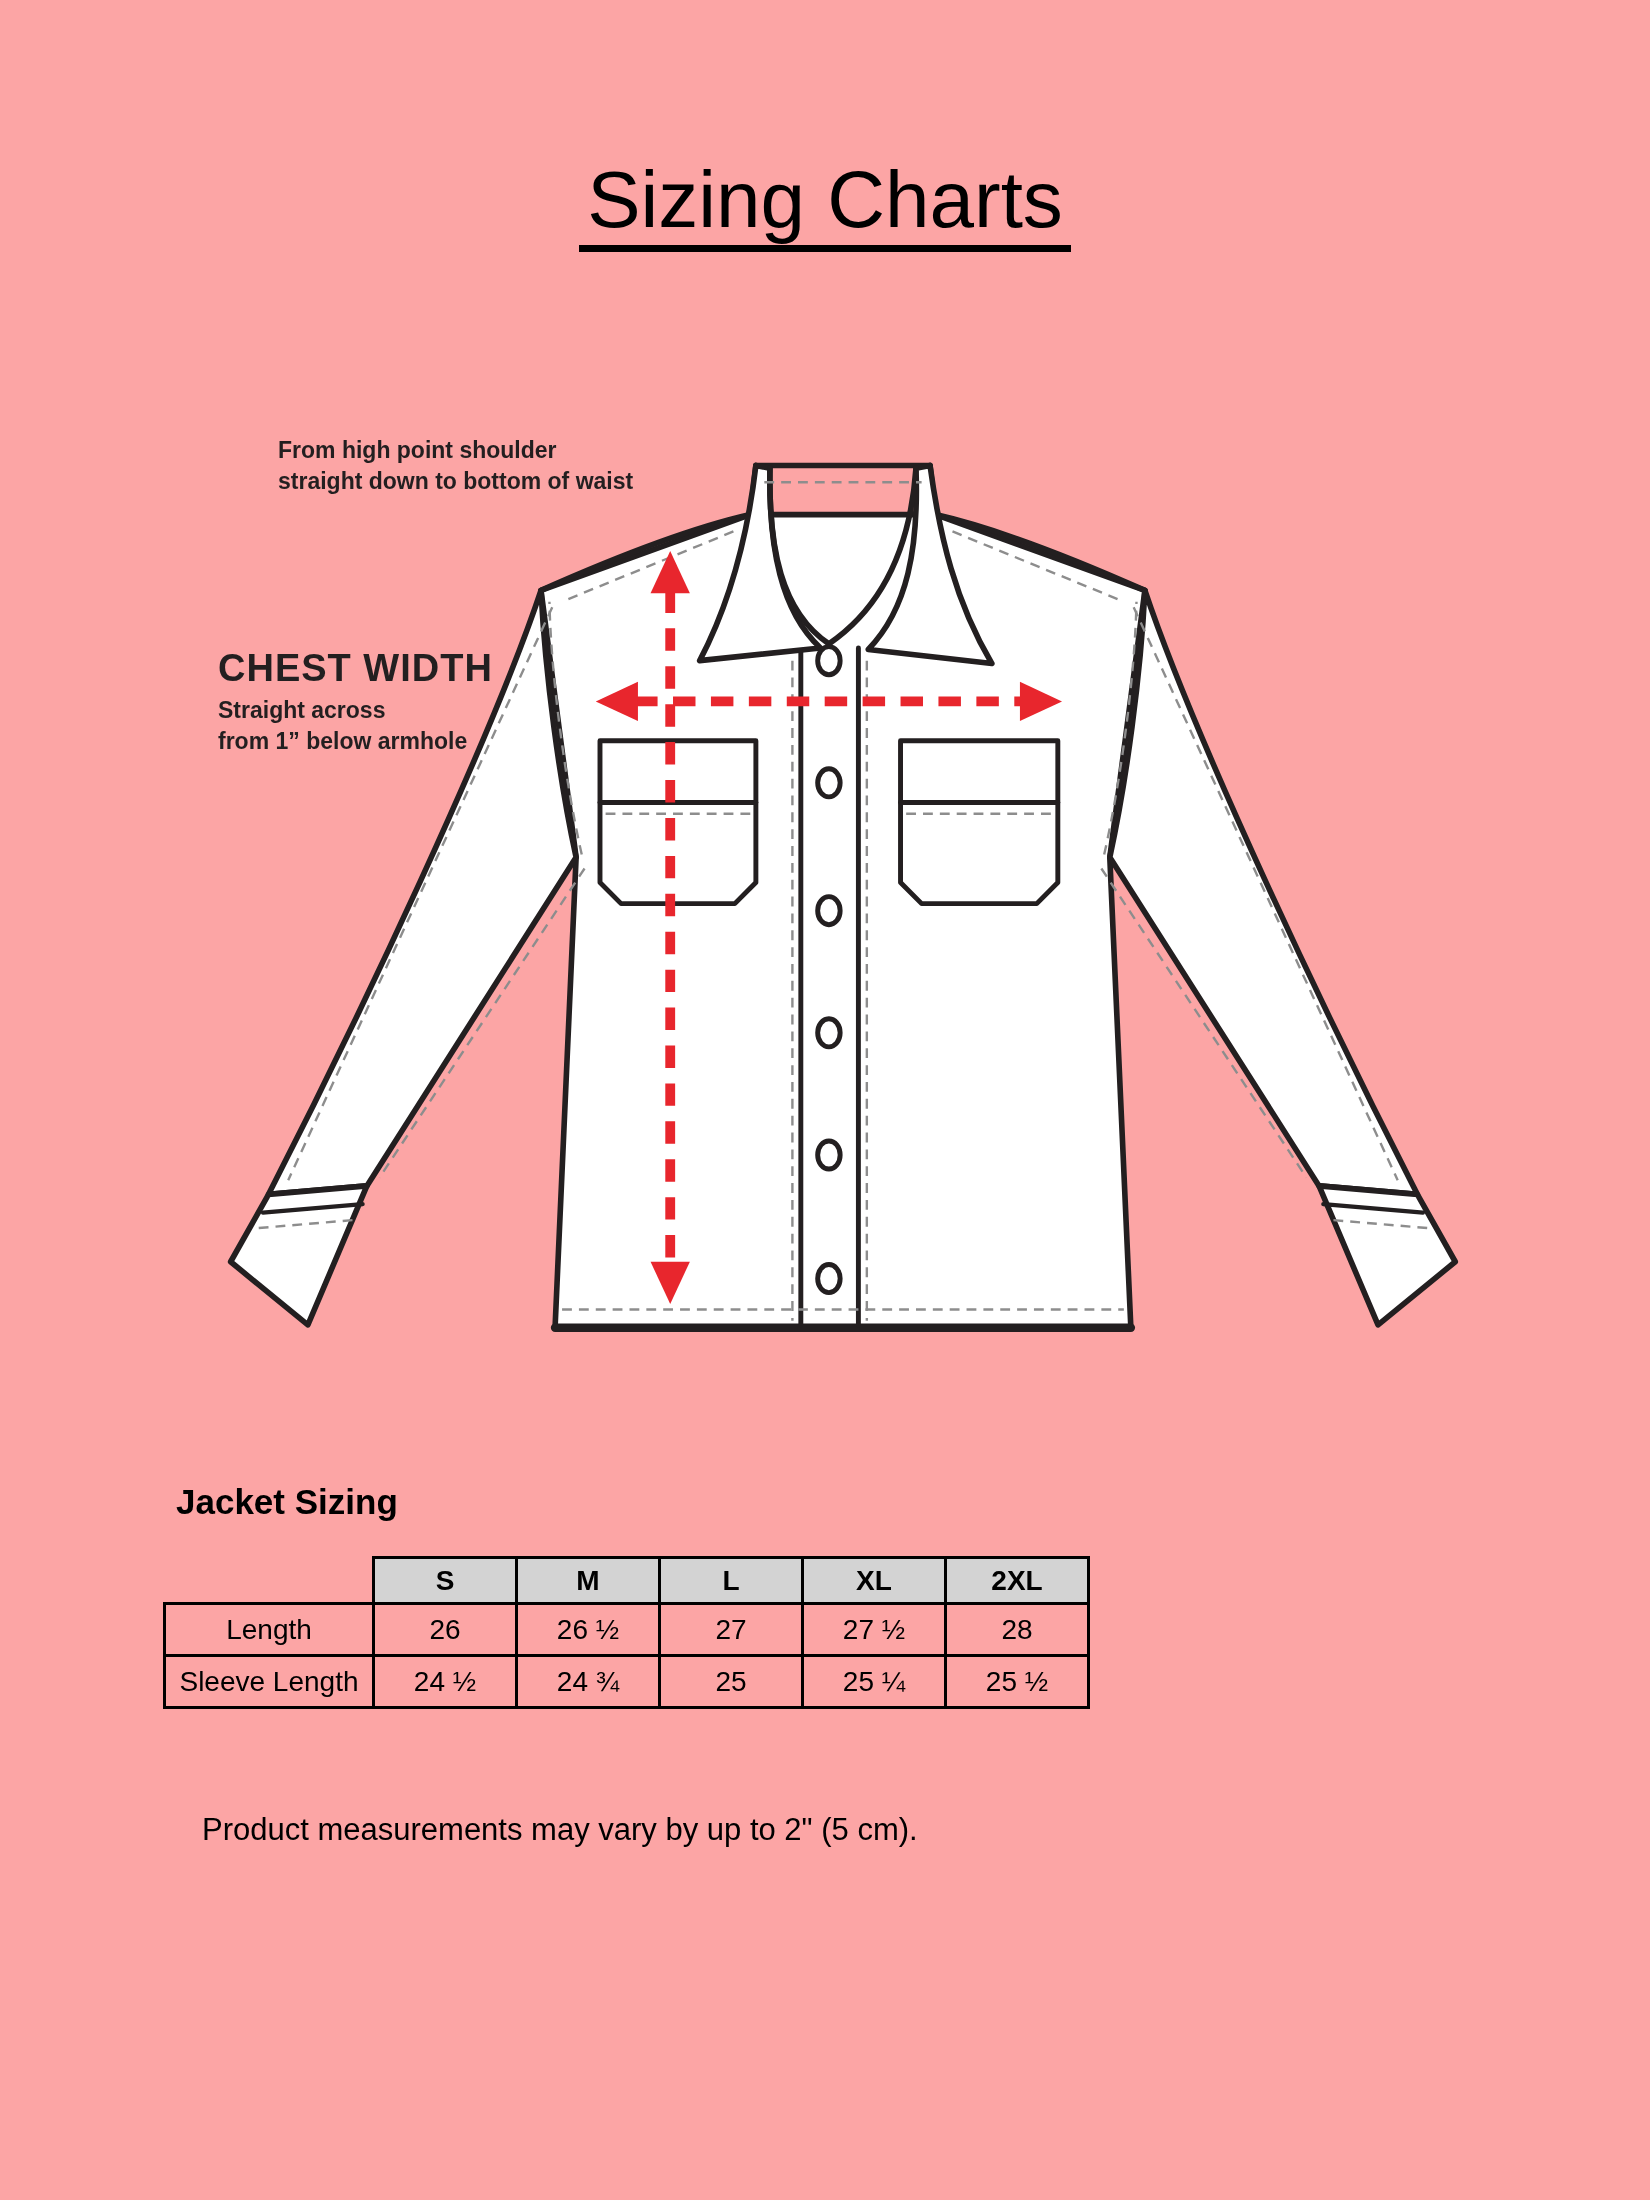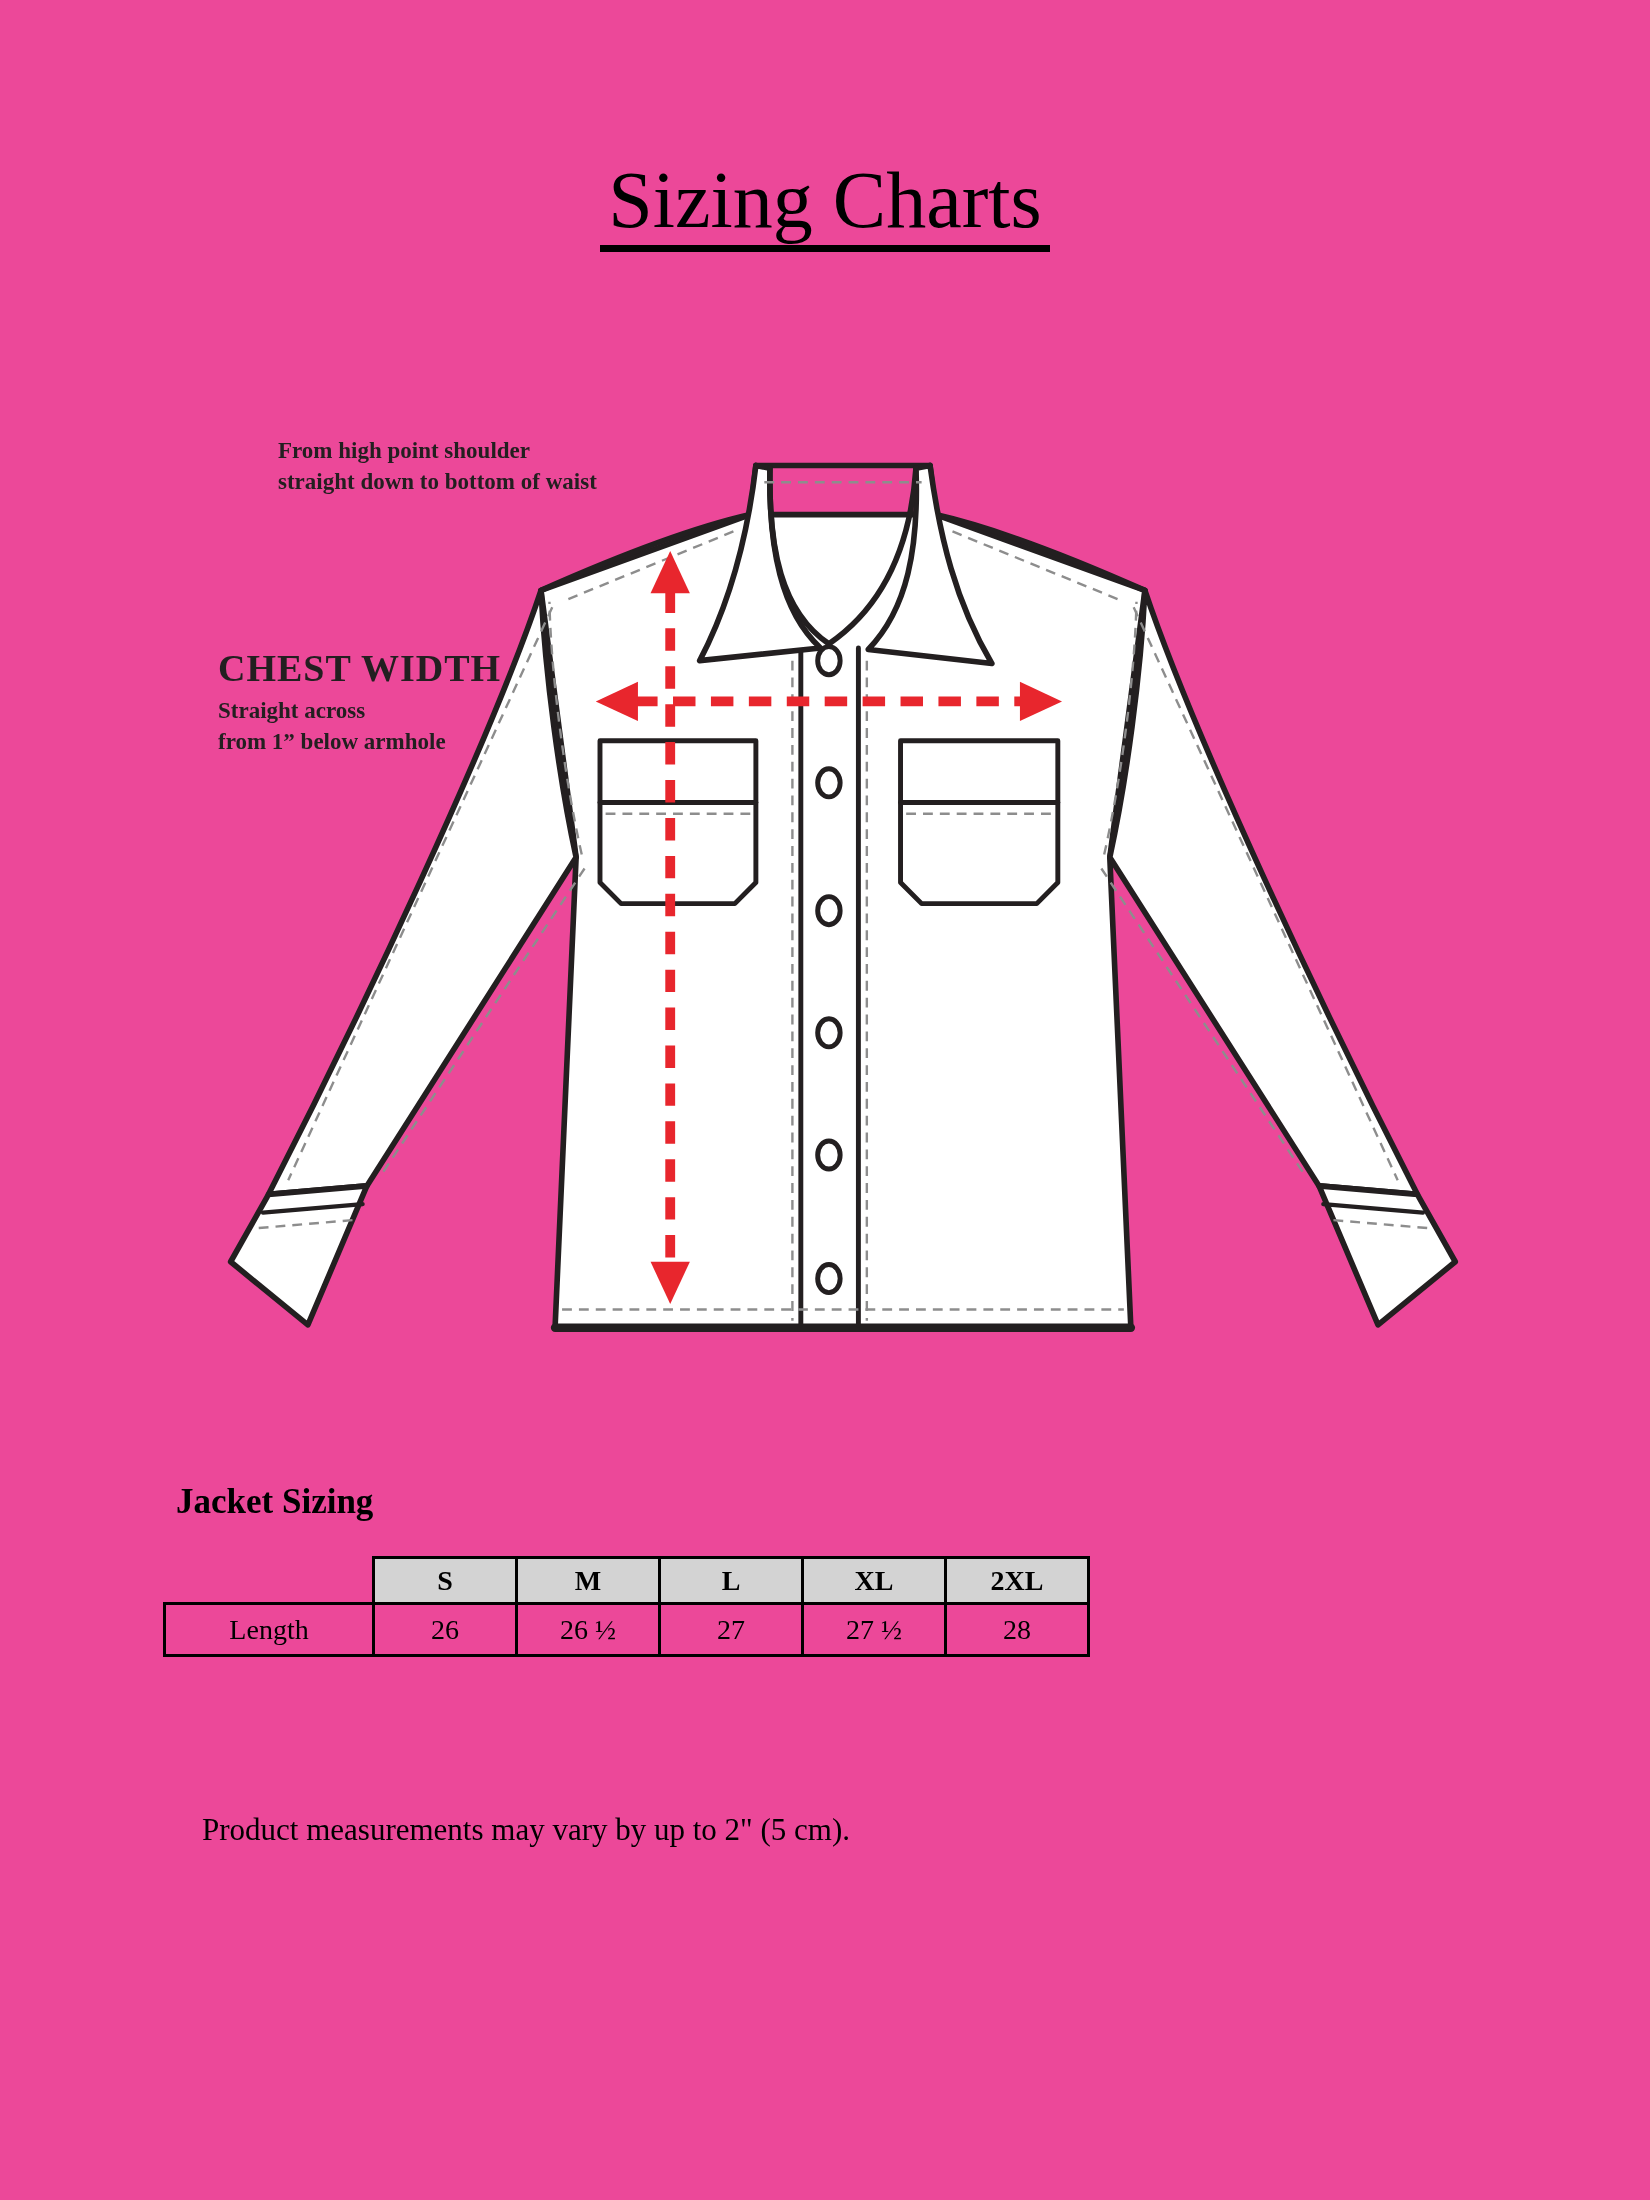--- a/index.html
+++ b/index.html
@@ -1,18 +1,18 @@
 <!DOCTYPE html>
 <html><head>
 <meta charset="utf-8">
 <style>
   html,body{margin:0;padding:0;background:#ffffff;}
   .page{
-    position:relative;width:1650px;height:2200px;background:#ec4899;overflow:hidden;
-    font-family:Liberation Serif, serif;color:#000;
+    position:relative;width:1650px;height:2200px;background:#fca5a5;overflow:hidden;
+    font-family:Liberation Sans, sans-serif;color:#000;
   }
   .title-wrap{position:absolute;left:0;right:0;top:158px;text-align:center;}
   .title-text{
     display:inline-block;font-size:80px;font-weight:400;color:#000;
     border-bottom:7px solid #000;padding:0 8px 3px 8px;line-height:1.05;
   }
   .h-howto{position:absolute;left:176px;top:326px;font-size:35px;font-weight:700;}
   .h-jacket{position:absolute;left:176px;top:1482px;font-size:35px;font-weight:700;}
   .note{position:absolute;left:176px;top:1812px;font-size:31px;font-weight:400;margin-left:26px;}
 
@@ -154,18 +154,26 @@
     </thead>
     <tbody>
       <tr>
         <td class="rowlabel">Length</td>
         <td class="szcol">26</td>
         <td class="szcol">26 ½</td>
         <td class="szcol">27</td>
         <td class="szcol">27 ½</td>
         <td class="szcol">28</td>
       </tr>
+      <tr>
+        <td class="rowlabel">Sleeve Length</td>
+        <td class="szcol">24 ½</td>
+        <td class="szcol">24 ¾</td>
+        <td class="szcol">25</td>
+        <td class="szcol">25 ¼</td>
+        <td class="szcol">25 ½</td>
+      </tr>
     </tbody>
   </table>
 
   <div class="note">Product measurements may vary by up to 2" (5 cm).</div>
 
 </div>
 
 </body></html>

